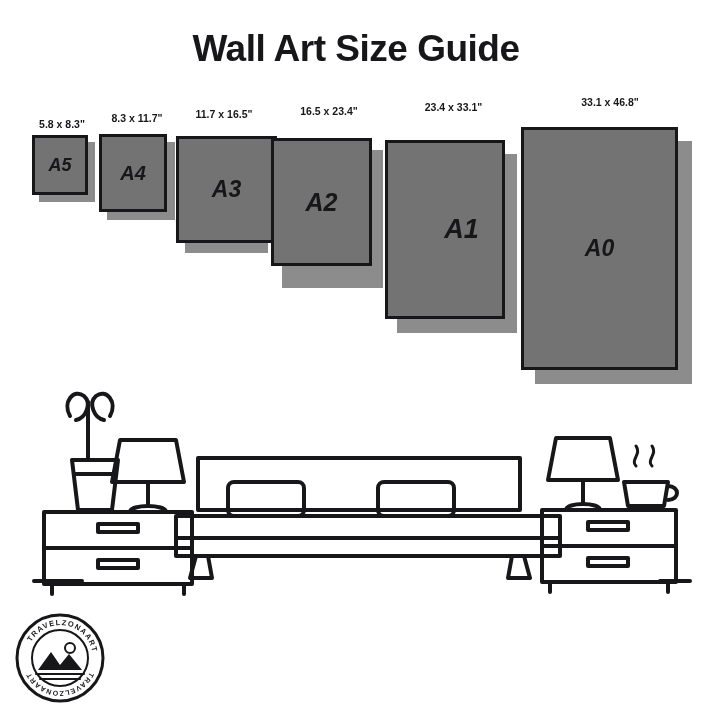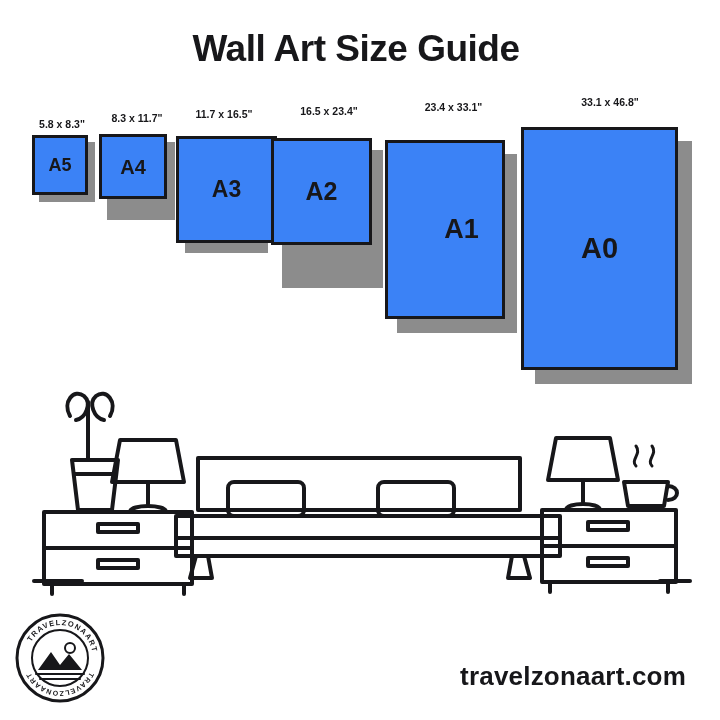--- a/index.html
+++ b/index.html
@@ -55,26 +55,27 @@
     color: #17171a;
     white-space: nowrap;
     left: 0;
   }
   .frame-shadow {
     position: absolute;
     background: #8c8c8c;
   }
   .frame-box {
     position: absolute;
-    background: #3b82f6;
+    background: #737373;
     border: 3px solid #17171a;
     box-sizing: border-box;
     display: flex;
     align-items: center;
     justify-content: center;
+    font-style: italic;
   }
   .frame-label {
     font-weight: bold;
     color: #17171a;
     line-height: 1;
   }
 
   
   #scene {
     position: absolute;
@@ -115,54 +116,54 @@
       <div class="frame-dim" style="top:0;">5.8 x 8.3"</div>
       <div class="frame-shadow" style="left:7px; top:24px; width:56px; height:60px;"></div>
       <div class="frame-box" style="left:0px; top:17px; width:56px; height:60px;">
         <span class="frame-label" style="font-size:18px;">A5</span>
       </div>
     </div>
 
     <div class="frame-group" style="left:99px; top:112px; width:76px;">
       <div class="frame-dim" style="top:0;">8.3 x 11.7"</div>
       <div class="frame-shadow" style="left:8px; top:30px; width:68px; height:78px;"></div>
-      <div class="frame-box" style="left:0px; top:22px; width:68px; height:65px;">
+      <div class="frame-box" style="left:0px; top:22px; width:68px; height:78px;">
         <span class="frame-label" style="font-size:20px;">A4</span>
       </div>
     </div>
 
     <div class="frame-group" style="left:176px; top:108px; width:96px;">
       <div class="frame-dim" style="top:0;">11.7 x 16.5"</div>
       <div class="frame-shadow" style="left:9px; top:38px; width:83px; height:107px;"></div>
       <div class="frame-box" style="left:0px; top:28px; width:101px; height:107px;">
         <span class="frame-label" style="font-size:23px;">A3</span>
       </div>
     </div>
 
     <div class="frame-group" style="left:271px; top:105px; width:116px;">
       <div class="frame-dim" style="top:0;">16.5 x 23.4"</div>
       <div class="frame-shadow" style="left:11px; top:45px; width:101px; height:138px;"></div>
-      <div class="frame-box" style="left:0px; top:33px; width:101px; height:107px;">
+      <div class="frame-box" style="left:0px; top:33px; width:101px; height:128px;">
         <span class="frame-label" style="font-size:25px;">A2</span>
       </div>
     </div>
 
     <div class="frame-group" style="left:385px; top:101px; width:137px;">
       <div class="frame-dim" style="top:0;">23.4 x 33.1"</div>
       <div class="frame-shadow" style="left:12px; top:53px; width:120px; height:179px;"></div>
       <div class="frame-box" style="left:0px; top:39px; width:120px; height:179px;padding-left:33px;">
         <span class="frame-label" style="font-size:27px;">A1</span>
       </div>
     </div>
 
     <div class="frame-group" style="left:521px; top:96px; width:178px;">
       <div class="frame-dim" style="top:0;">33.1 x 46.8"</div>
       <div class="frame-shadow" style="left:14px; top:45px; width:157px; height:243px;"></div>
       <div class="frame-box" style="left:0px; top:31px; width:157px; height:243px;">
-        <span class="frame-label" style="font-size:29px;">A0</span>
+        <span class="frame-label" style="font-size:23px;">A0</span>
       </div>
     </div>
 
   </div>
 
   <div id="scene">
     <svg width="720" height="225" viewBox="0 0 720 225">
       <g fill="none" stroke="#17171a" stroke-width="4" stroke-linecap="round" stroke-linejoin="round">
 
         <line x1="34" y1="203" x2="82" y2="203"></line>
@@ -249,15 +250,14 @@
       </g>
       <text font-family="'Liberation Sans', sans-serif" font-size="7.5" font-weight="bold" fill="#17171a" letter-spacing="1.2">
         <textPath href="#arcTop" startOffset="16%">TRAVELZONAART</textPath>
       </text>
       <text font-family="'Liberation Sans', sans-serif" font-size="7" font-weight="bold" fill="#17171a" letter-spacing="1">
         <textPath href="#arcBottom" startOffset="14%">TRAVELZONAART</textPath>
       </text>
     </svg>
   </div>
 
-  <div id="footer-url">travelzonaart.com</div>
 
 </div>
 
 </body></html>

